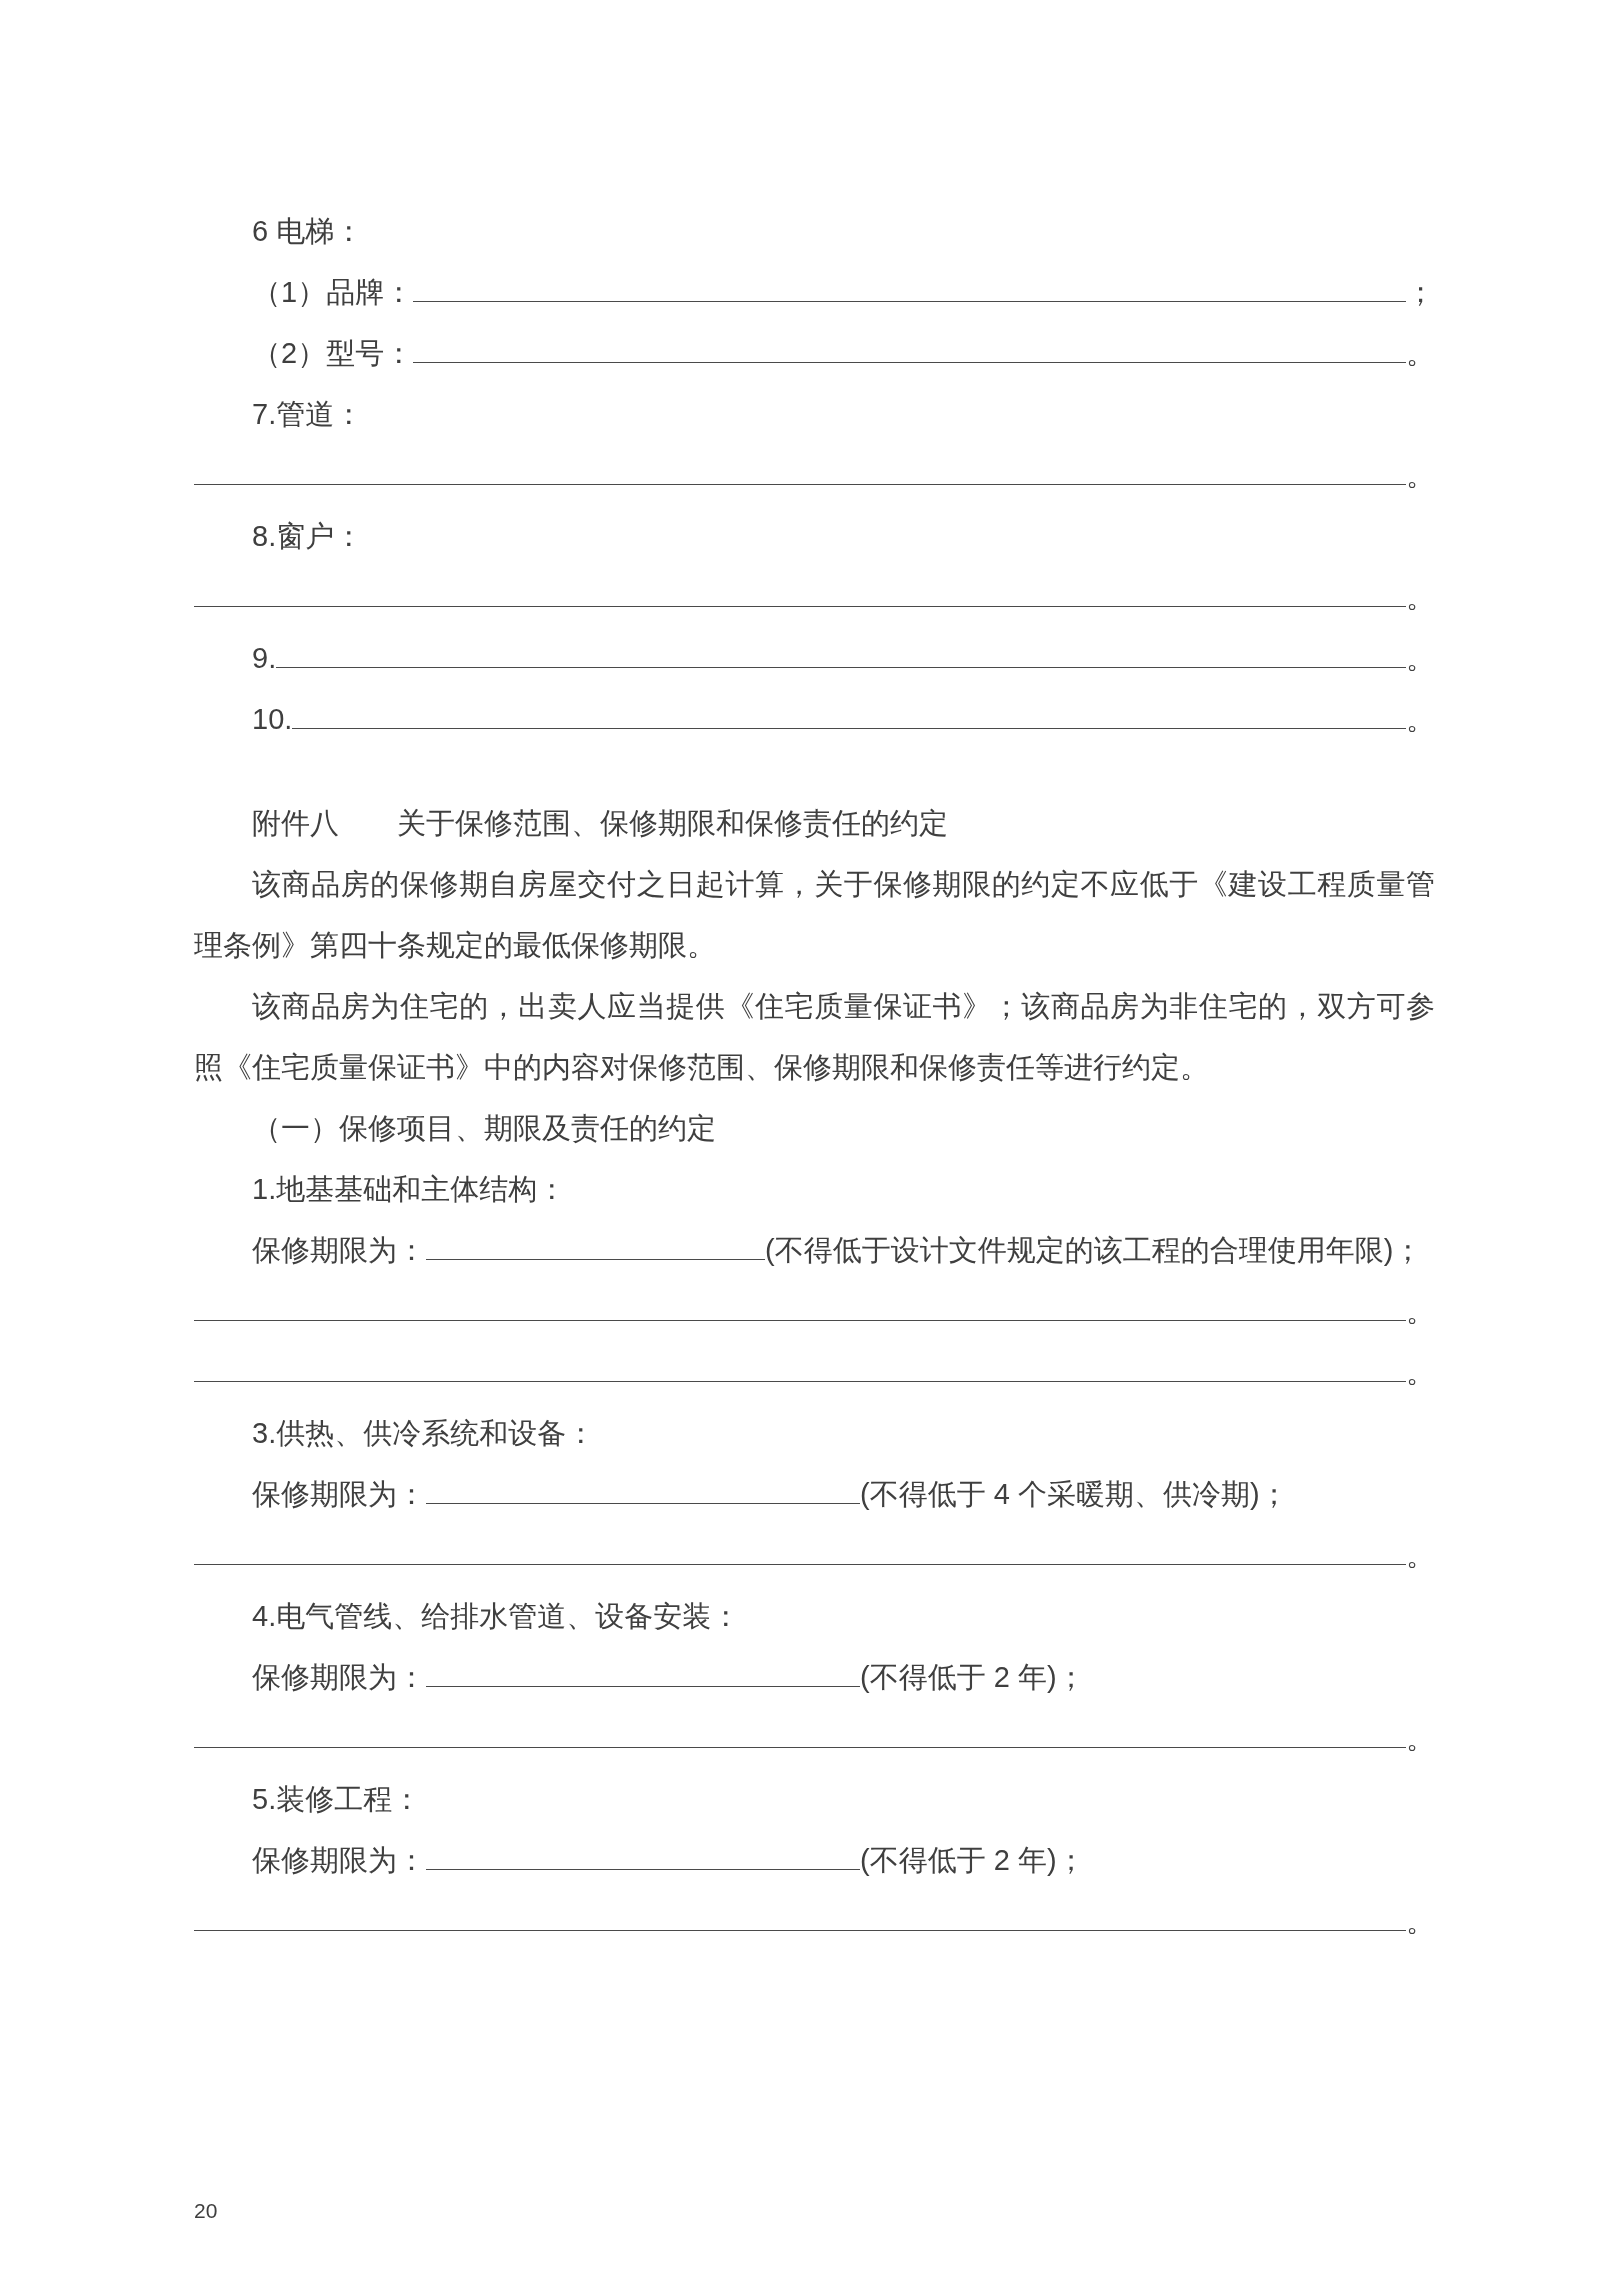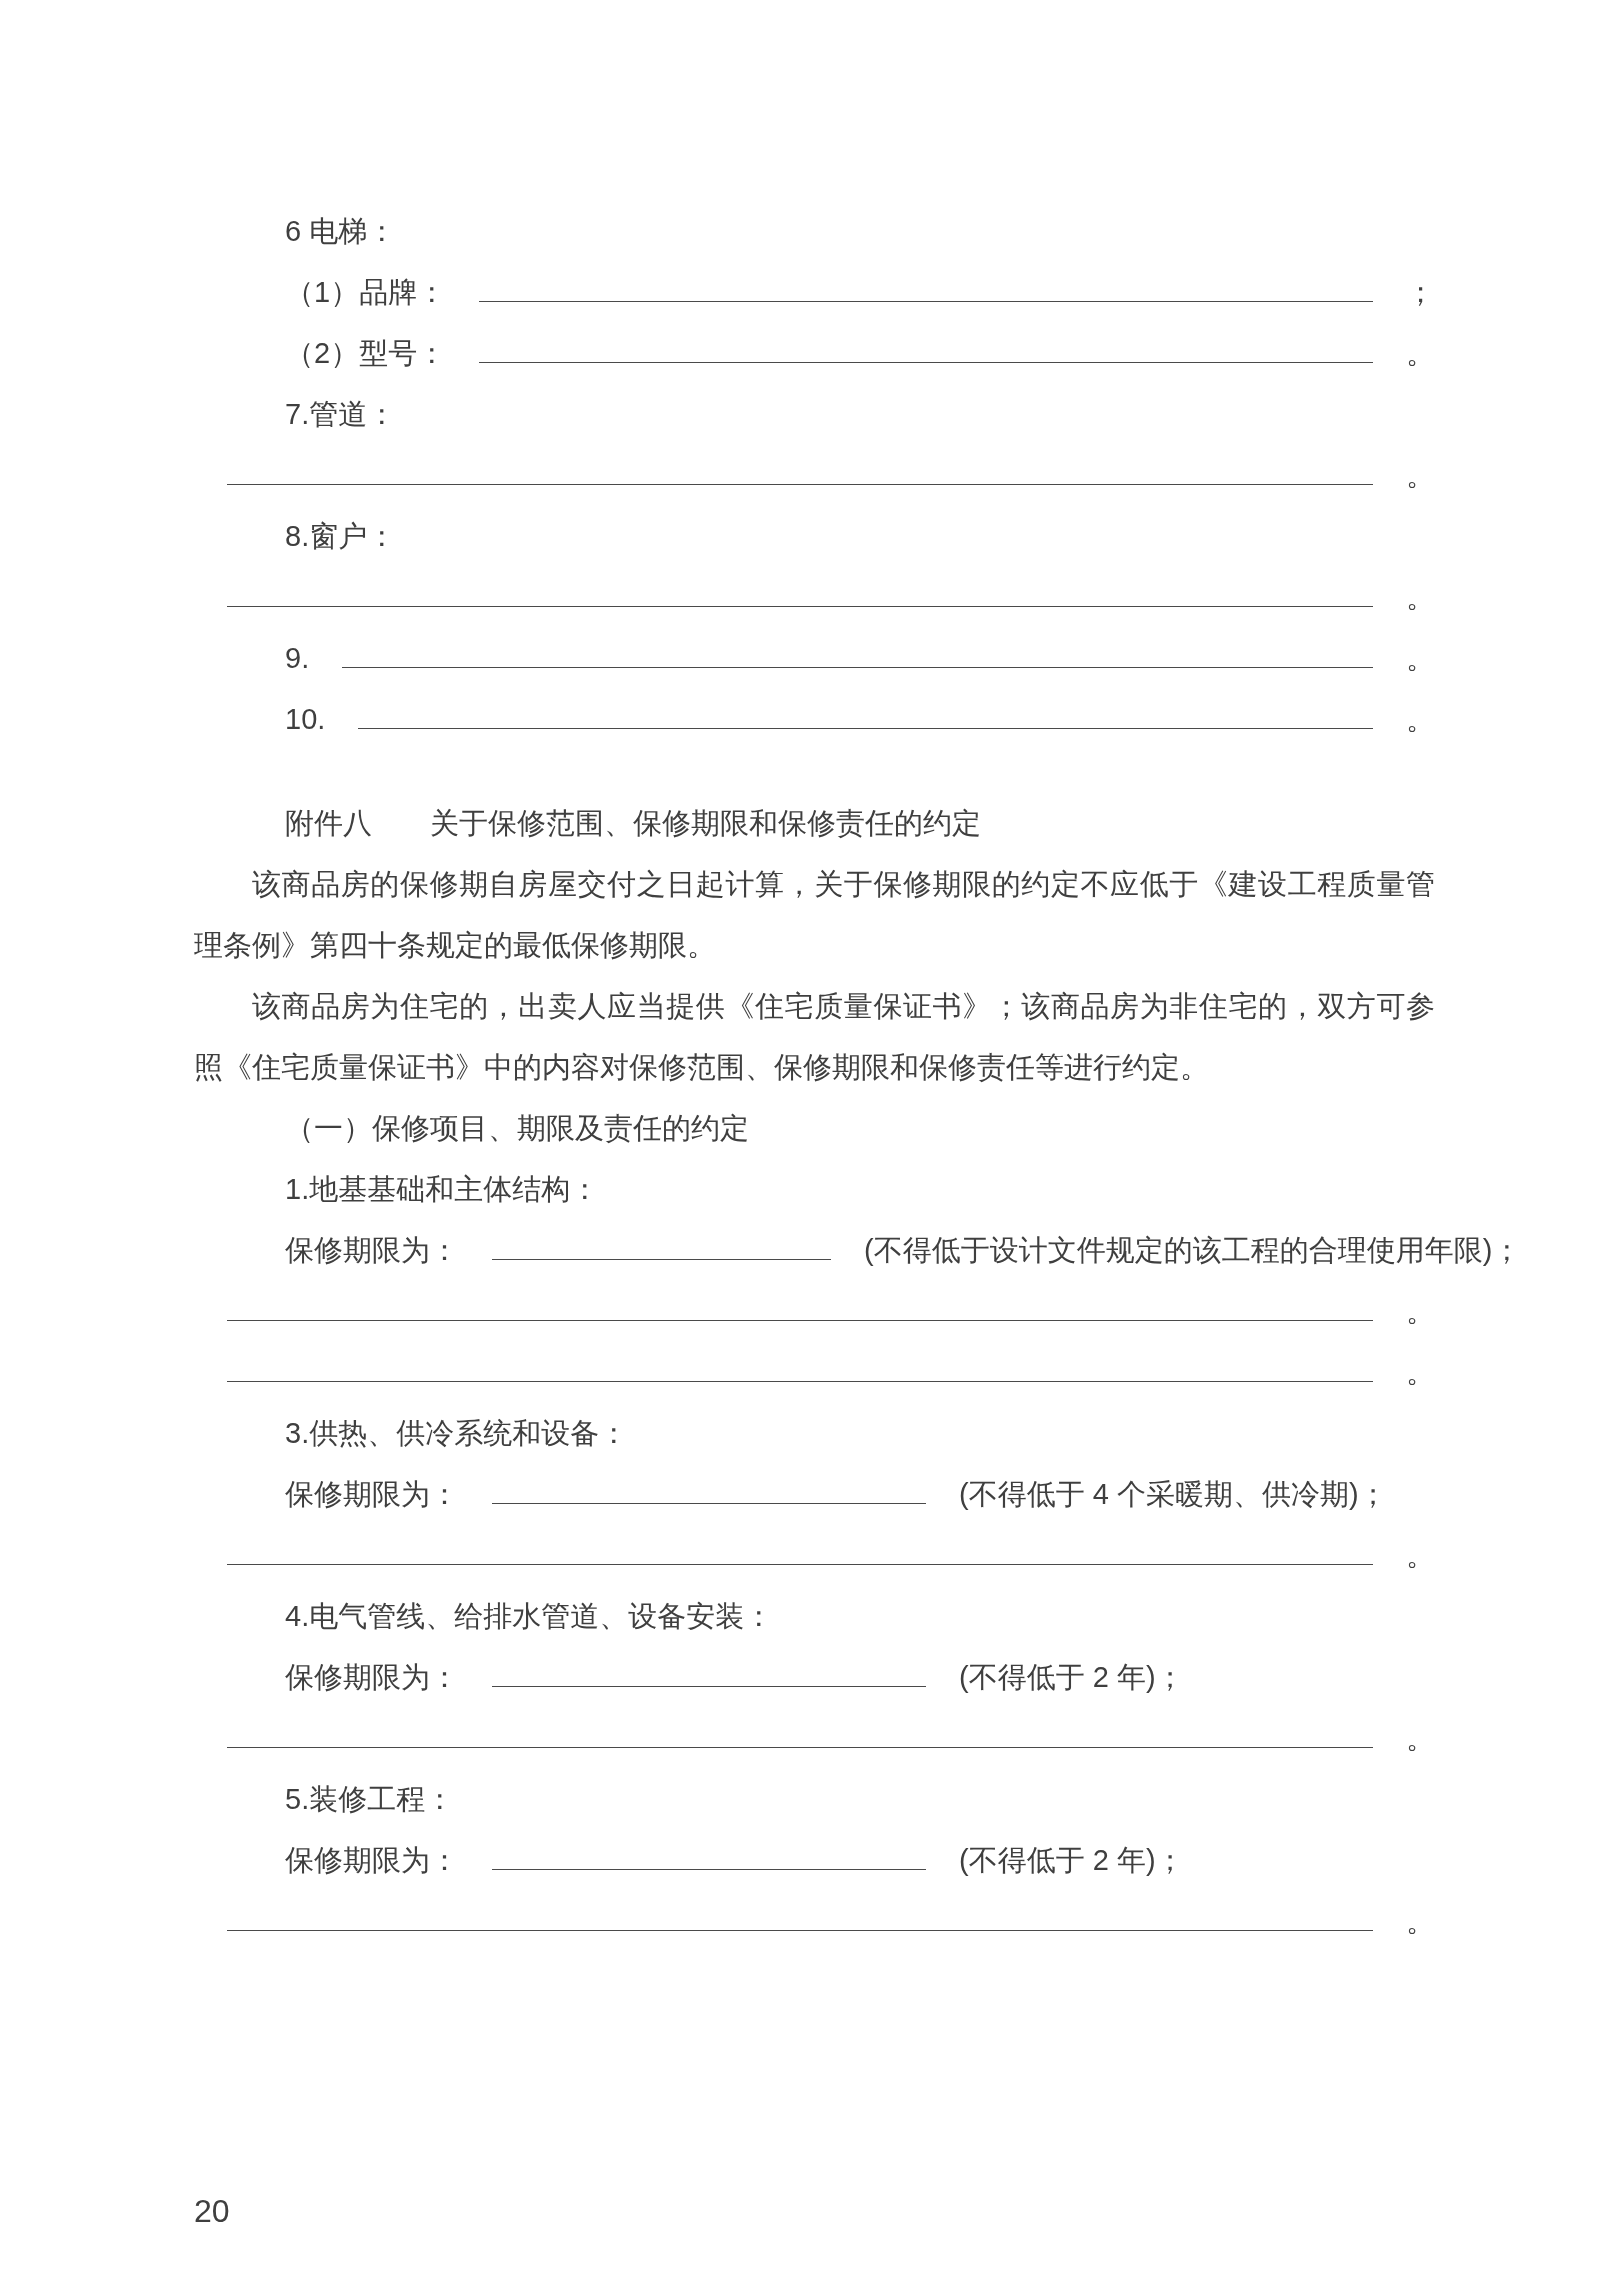--- a/index.html
+++ b/index.html
@@ -24,21 +24,21 @@
     width: 1241px;
     font-size: 29px;
   }
   
   .row {
     display: flex;
     align-items: baseline;
     height: 61px;
     white-space: nowrap;
   }
-  .row > span { line-height: 61px; margin-left: 33px; }
+  .row > span { line-height: 61px; }
   .indent { padding-left: 58px; }
   .blank {
     height: 0;
     border-bottom: 1.8px solid #4a4a4a;
   }
   .fill { flex: 1 1 auto; }
   .w375 { width: 339px; flex: 0 0 auto; }
   .w480 { width: 434px; flex: 0 0 auto; }
   .para {
     line-height: 61px;
@@ -50,21 +50,21 @@
     width: 109px;
     height: 0;
     border-bottom: 1.8px solid #4a4a4a;
     text-indent: 0;
   }
   .gap-before-appendix { margin-top: 43px; }
   .page-number {
     position: absolute;
     left: 194px;
     top: 2193px;
-    font-size: 32px;
+    font-size: 21px;
     line-height: 36px;
   }
 </style>
 </head>
 <body>
 
 <div class="page">
   <div class="content">
 
     <div class="row indent">

